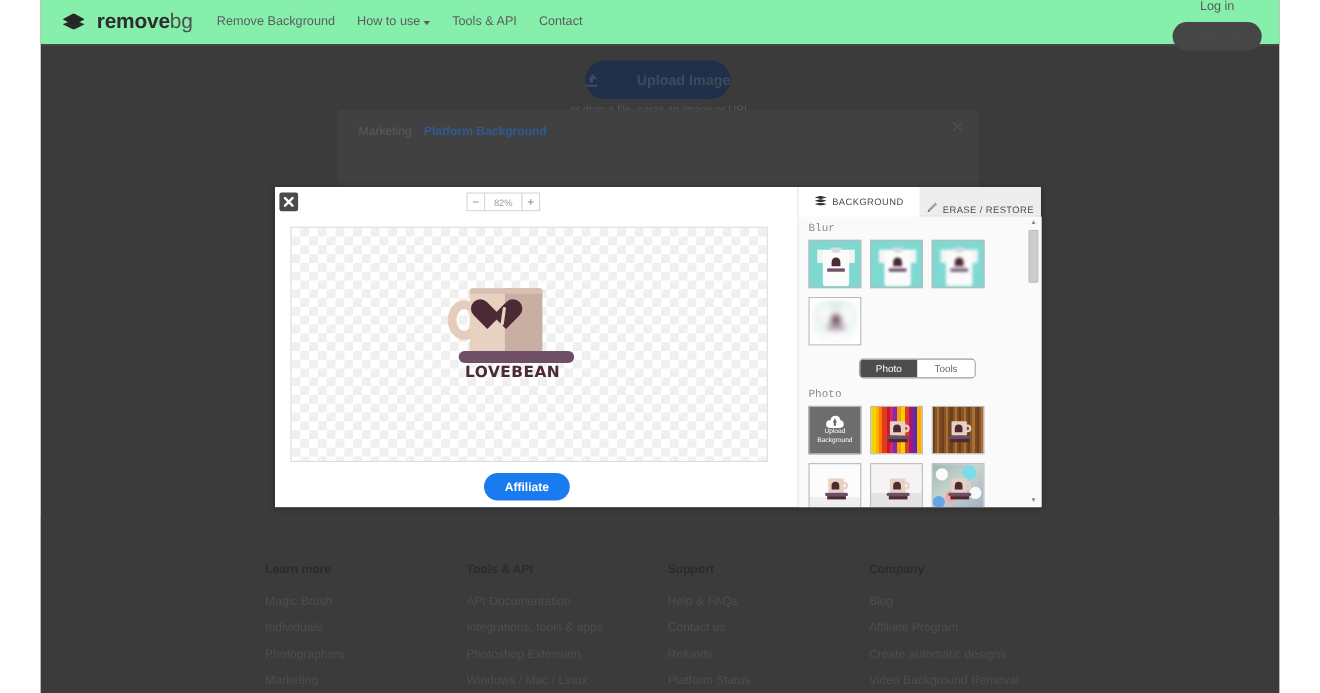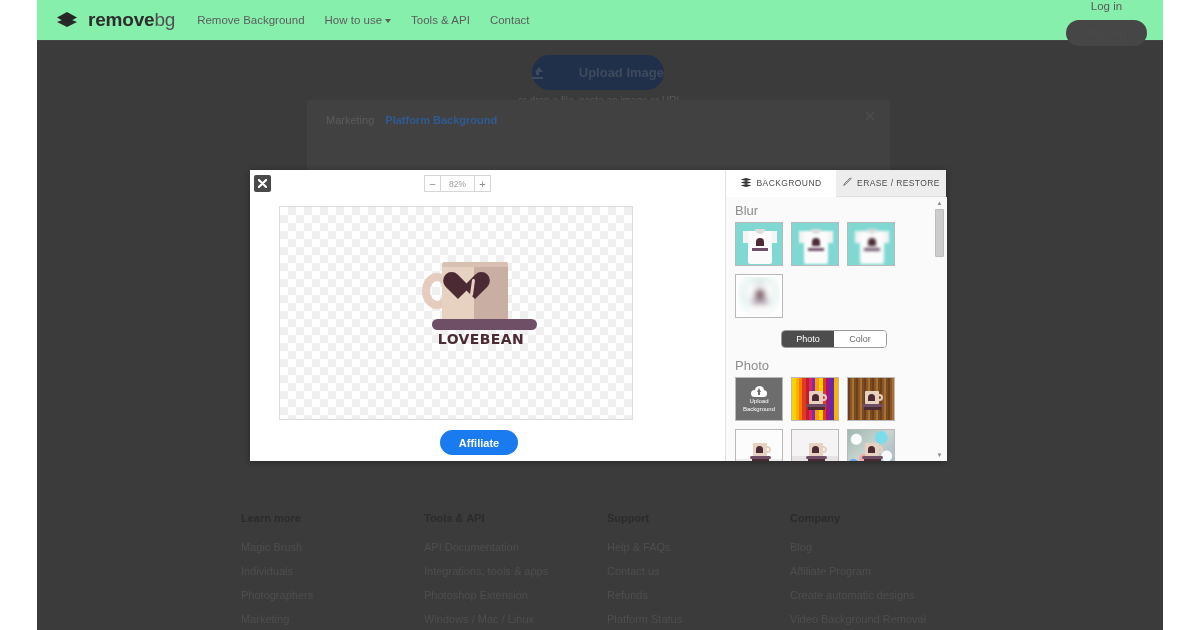--- a/index.html
+++ b/index.html
@@ -138,22 +138,22 @@
   }
   .zoom-box {
     height: 17px; min-width: 17px; border: 1px solid #d6d6d6;
     background: #fff; display: flex; align-items: center; justify-content: center;
     font-size: 11px; color: #8d8d8d; cursor: pointer; margin-left: -1px;
   }
   .zoom-box.level { min-width: 35px; font-size: 8.5px; color: #9a9a9a; cursor: default; }
 
   
   #canvas {
-    position: absolute; left: 29px; top: 36px;
-    width: 354px; height: 214px;
+    position: absolute; left: 14px; top: 36px;
+    width: 434px; height: 214px;
     border: 1px solid #dcdcdc;
     background-color: #ffffff;
     background-image:
       linear-gradient(45deg, #efefef 25%, transparent 25%, transparent 75%, #efefef 75%),
       linear-gradient(45deg, #efefef 25%, transparent 25%, transparent 75%, #efefef 75%);
     background-size: 16px 16px;
     background-position: 0 0, 8px 8px;
     overflow: hidden;
     padding-left: 10px;
   }
@@ -205,37 +205,37 @@
     color: #fff; font-size: 11px; font-weight: bold; cursor: pointer;
   }
 
   
   #panel-tabs { display: flex; height: 27px; width: 100%; }
   .p-tab {
     flex: 1; display: flex; align-items: center; justify-content: center; gap: 5px;
     font-size: 8.5px; letter-spacing: 0.4px; color: #4b4b4b; cursor: pointer;
   }
   .p-tab.active { background: #ffffff; border-bottom: 1px solid #fff; }
-  .p-tab.inactive { background: #ededed; border-bottom: 1px solid #e0e0e0; color: #4b4b4b; }
+  .p-tab.inactive { background: #ededed; border-bottom: 1px solid #e0e0e0; color: #4b4b4b; align-items: flex-end; }
 
   .stack-icon { width: 11px; height: 10px; position: relative; }
   .stack-icon i {
     position: absolute; left: 0; width: 11px; height: 3px; background: #333;
     clip-path: polygon(50% 100%, 0% 50%, 50% 0%, 100% 50%);
   }
   .stack-icon i:nth-child(1) { top: 0; }
   .stack-icon i:nth-child(2) { top: 3px; }
   .stack-icon i:nth-child(3) { top: 6px; }
 
   #panel-body {
     position: absolute; left: 0; top: 27px;
     width: 221px; height: 264px; background: #fafafa;
     padding: 6px 0 0 9px; overflow: hidden;
   }
-  .section-label { font-size: 13px; color: #8d8d8d; margin-bottom: 4px; }
+  .section-label { font-size: 10px; color: #8d8d8d; margin-bottom: 4px; font-family: Liberation Mono, monospace; }
   .thumb-row { display: flex; gap: 8px; flex-wrap: wrap; }
   .thumb {
     width: 48px; height: 44px; border: 1px solid #b9b9b9;
     position: relative; overflow: hidden; cursor: pointer; background: #fff;
   }
   .thumb.blur-bg { background: #7fd9d2; }
 
   
   .tshirt { position: absolute; left: 7px; top: 3px; width: 34px; height: 38px; }
   .tshirt .body { position: absolute; left: 5px; top: 5px; width: 24px; height: 33px; background: #fbfbfb; border-radius: 2px; }
@@ -488,21 +488,21 @@
                 <span class="nk"></span>
                 <span class="hrt"></span>
                 <span class="wd"></span>
               </span>
           </div>
         </div>
 
         <div id="seg-wrap">
           <div id="segmented">
             <div class="seg on">Photo</div>
-            <div class="seg off">Color</div>
+            <div class="seg off">Tools</div>
           </div>
         </div>
 
         <div class="section-label">Photo</div>
         <div class="thumb-row">
           <div class="thumb upload-bg">
             <span class="cloud-ic">
               <span class="c-b"></span>
                 <span class="c-p"></span>
                 <span class="c-a"></span>

